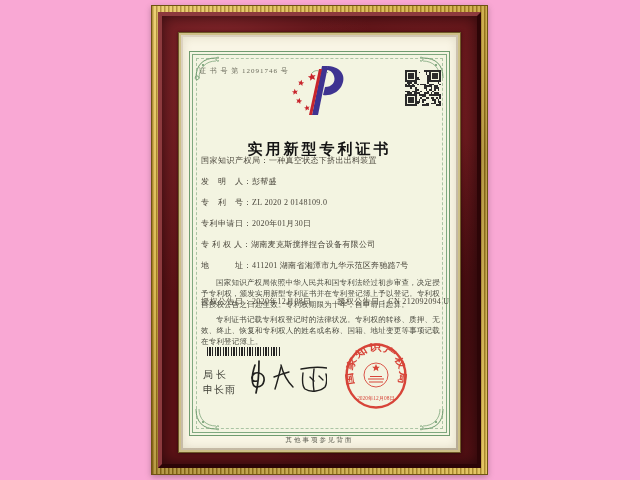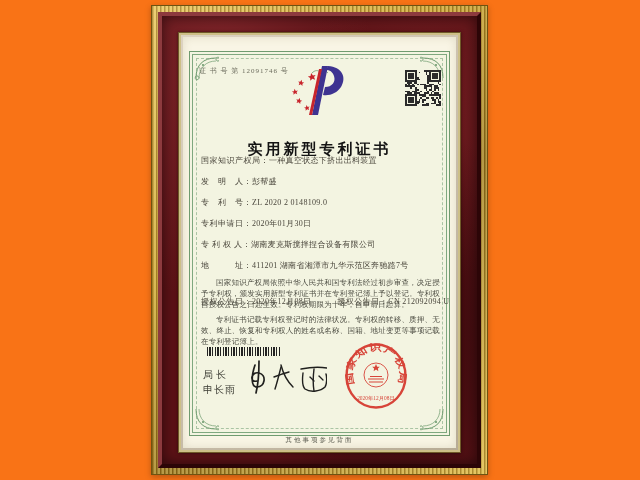--- a/index.html
+++ b/index.html
@@ -1,17 +1,17 @@
 <!DOCTYPE html>
 <html><head>
 <meta charset="utf-8">
 <style>
   html,body{margin:0;padding:0;}
   body{font-family:"Liberation Serif","DejaVu Serif",serif;}
-  .photo{position:relative;width:640px;height:480px;background:#f97316;overflow:hidden;}
+  .photo{position:relative;width:640px;height:480px;background:#f9a8d4;overflow:hidden;}
 
   
   .frame{position:absolute;left:151px;top:5px;width:337px;height:470px;box-sizing:border-box;
          box-shadow:0 2px 6px rgba(0,0,0,.25);}
   .gold-edge{position:absolute;inset:0;box-sizing:border-box;padding:7px;
       background:
         repeating-linear-gradient(90deg, rgba(96,66,6,.35) 0 1px, rgba(255,233,150,.35) 2px 4px),
         linear-gradient(135deg,#e3c264 0%,#c59f33 35%,#8f6f1d 60%,#d8b54a 100%);
       border:1px solid #6e5312;}
   .wood{position:absolute;inset:7px;box-sizing:border-box;

